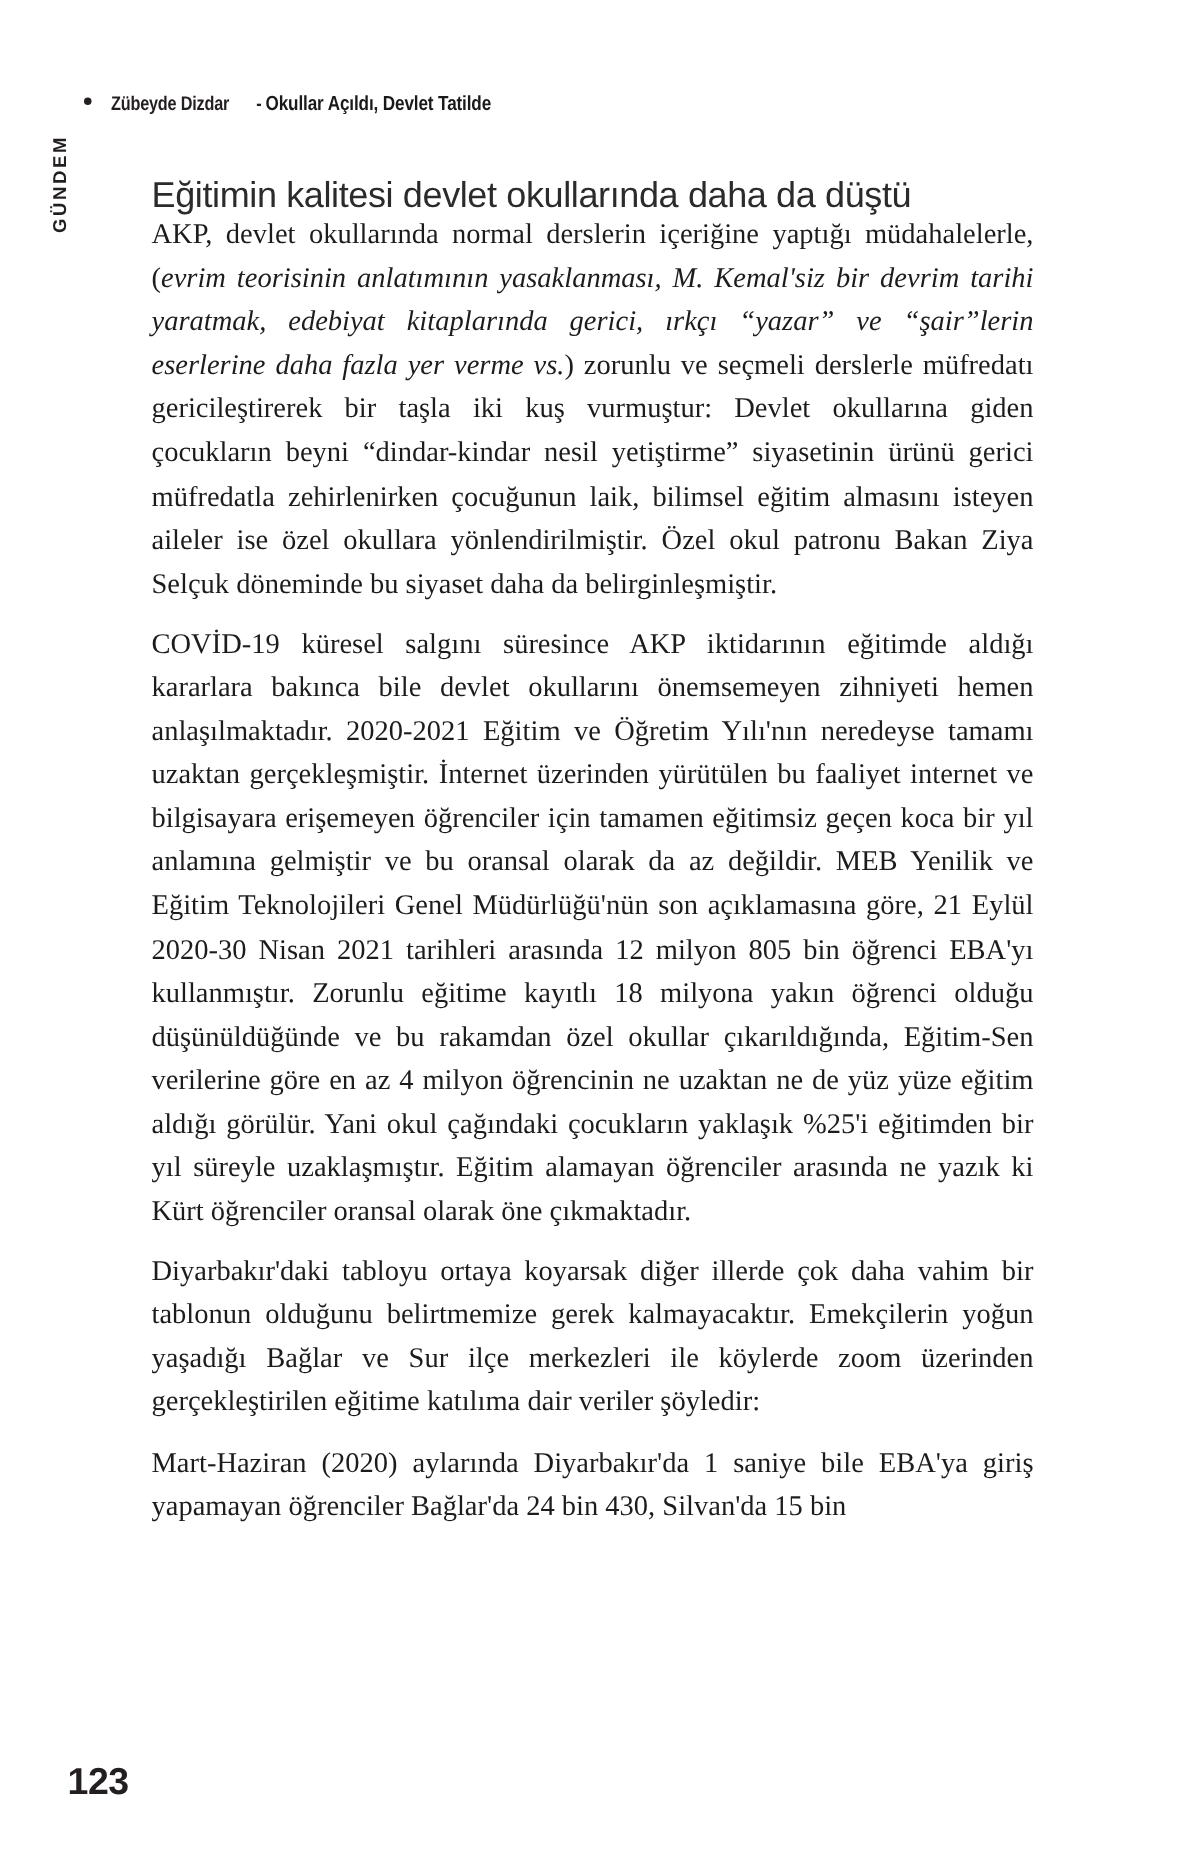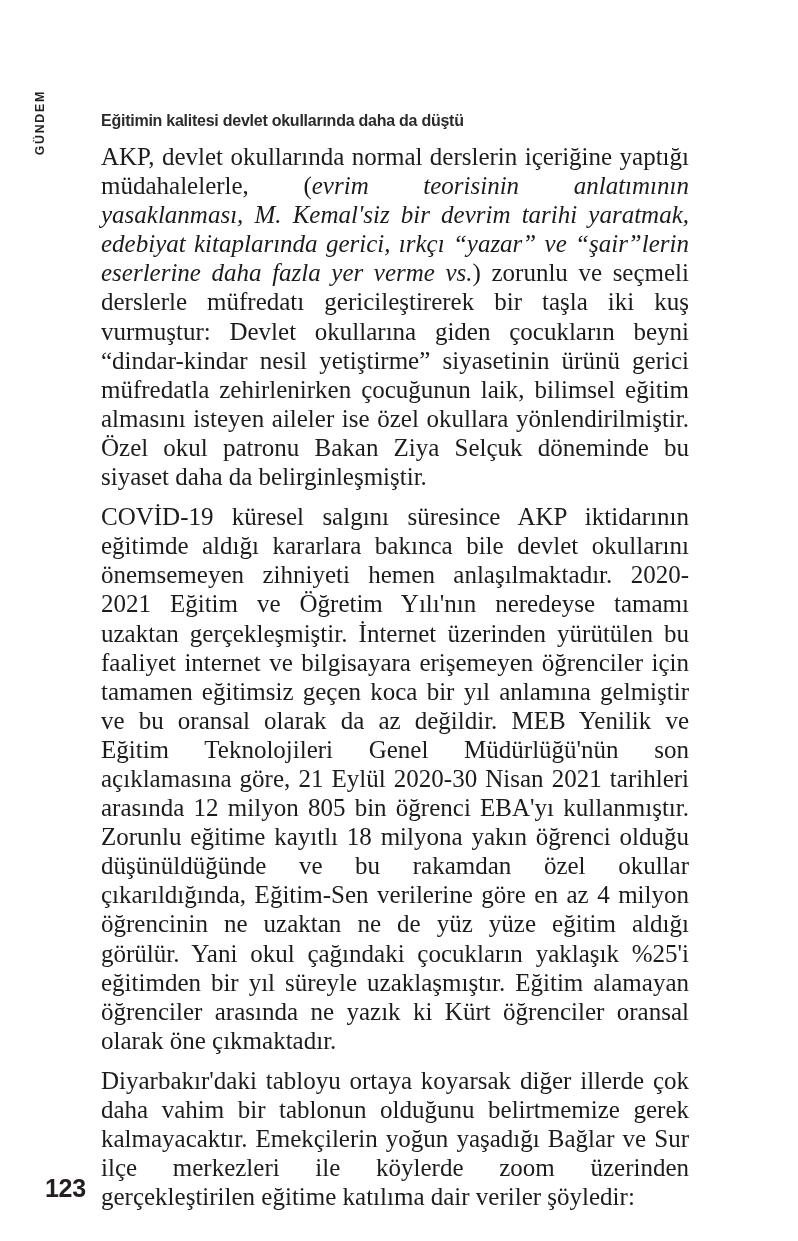--- a/index.html
+++ b/index.html
@@ -90,38 +90,38 @@
     white-space: nowrap;
   }
 
   
   .article-heading {
     position: absolute;
     left: 101px;
     top: 100px;
     width: 600px;
     font-family: "Liberation Sans", sans-serif;
-    font-size: 16px;
-    font-weight: 700;
+    font-size: 24px;
+    font-weight: 400;
     letter-spacing: -0.25px;
     color: #2b2b2b;
     line-height: 1.25;
   }
 
   
   .body-column {
     position: absolute;
     left: 101px;
     top: 142px;
     width: 600px;
   }
   .para {
     margin: 0 12px 11px 0;
     font-family: "Liberation Serif", serif;
-    font-size: 25px;
+    font-size: 19px;
     line-height: 29.1px;
     color: #1c1c1c;
     text-align: justify;
     text-justify: inter-word;
     hyphens: manual;
     -webkit-hyphens: manual;
   }
   .para:last-child { margin-bottom: 0; }
   .para em {
     font-style: italic;
@@ -137,33 +137,40 @@
     font-weight: 700;
     letter-spacing: -0.3px;
     color: #231f20;
   }
 </style>
 </head>
 <body>
 
 <div class="page">
 
+  <div class="running-header">
+    <span class="header-bullet"></span>
+    <span class="header-author">Zübeyde Dizdar</span>
+    <span class="header-sep">-</span>
+    <span class="header-title">Okullar Açıldı, Devlet Tatilde</span>
+  </div>
 
   <div class="section-tab">
     <span class="section-tab-text">GÜNDEM</span>
   </div>
 
   <h1 class="article-heading">Eğitimin kalitesi devlet okullarında daha da düştü</h1>
 
   <div class="body-column">
 
     <p class="para"><span>AKP, devlet okullarında normal derslerin içeriğine yaptığı müdahalelerle, (</span><em>evrim teorisinin anlatımının yasaklanması, M. Kemal'siz bir devrim tarihi yaratmak, edebiyat kitaplarında gerici, ırkçı “yazar” ve “şair”lerin eserlerine daha fazla yer verme vs.</em><span>) zorunlu ve seçmeli derslerle müfredatı gericileştirerek bir taşla iki kuş vurmuştur: Devlet okullarına giden çocukların beyni “dindar-kindar nesil yetiştirme” siyasetinin ürünü gerici müfredatla zehirlenirken çocuğunun laik, bilimsel eğitim almasını isteyen aileler ise özel okullara yönlendirilmiştir. Özel okul patronu Bakan Ziya Selçuk döneminde bu siyaset daha da belirginleşmiştir.</span></p>
 
     <p class="para">COVİD-19 küresel salgını süresince AKP iktidarının eğitimde aldığı kararlara bakınca bile devlet okullarını önemsemeyen zihniyeti hemen anlaşılmaktadır. 2020-2021 Eğitim ve Öğretim Yılı'nın neredeyse tamamı uzaktan gerçekleşmiştir. İnternet üzerinden yürütülen bu faaliyet internet ve bilgisayara erişemeyen öğrenciler için tamamen eğitimsiz geçen koca bir yıl anlamına gelmiştir ve bu oransal olarak da az değildir. MEB Yenilik ve Eğitim Teknolojileri Genel Müdürlüğü'nün son açıklamasına göre, 21 Eylül 2020-30 Nisan 2021 tarihleri arasında 12 milyon 805 bin öğrenci EBA'yı kullanmıştır. Zorunlu eğitime kayıtlı 18 milyona yakın öğrenci olduğu düşünüldüğünde ve bu rakamdan özel okullar çıkarıldığında, Eğitim-Sen verilerine göre en az 4 milyon öğrencinin ne uzaktan ne de yüz yüze eğitim aldığı görülür. Yani okul çağındaki çocukların yaklaşık %25'i eğitimden bir yıl süreyle uzaklaşmıştır. Eğitim alamayan öğrenciler arasında ne yazık ki Kürt öğrenciler oransal olarak öne çıkmaktadır.</p>
 
     <p class="para">Diyarbakır'daki tabloyu ortaya koyarsak diğer illerde çok daha vahim bir tablonun olduğunu belirtmemize gerek kalmayacaktır. Emekçilerin yoğun yaşadığı Bağlar ve Sur ilçe merkezleri ile köylerde zoom üzerinden gerçekleştirilen eğitime katılıma dair veriler şöyledir:</p>
 
+    <p class="para">Mart-Haziran (2020) aylarında Diyarbakır'da 1 saniye bile EBA'ya giriş yapamayan öğrenciler Bağlar'da 24 bin 430, Silvan'da 15 bin</p>
 
   </div>
 
   <div class="page-number">123</div>
 
 </div>
 
 </body></html>

